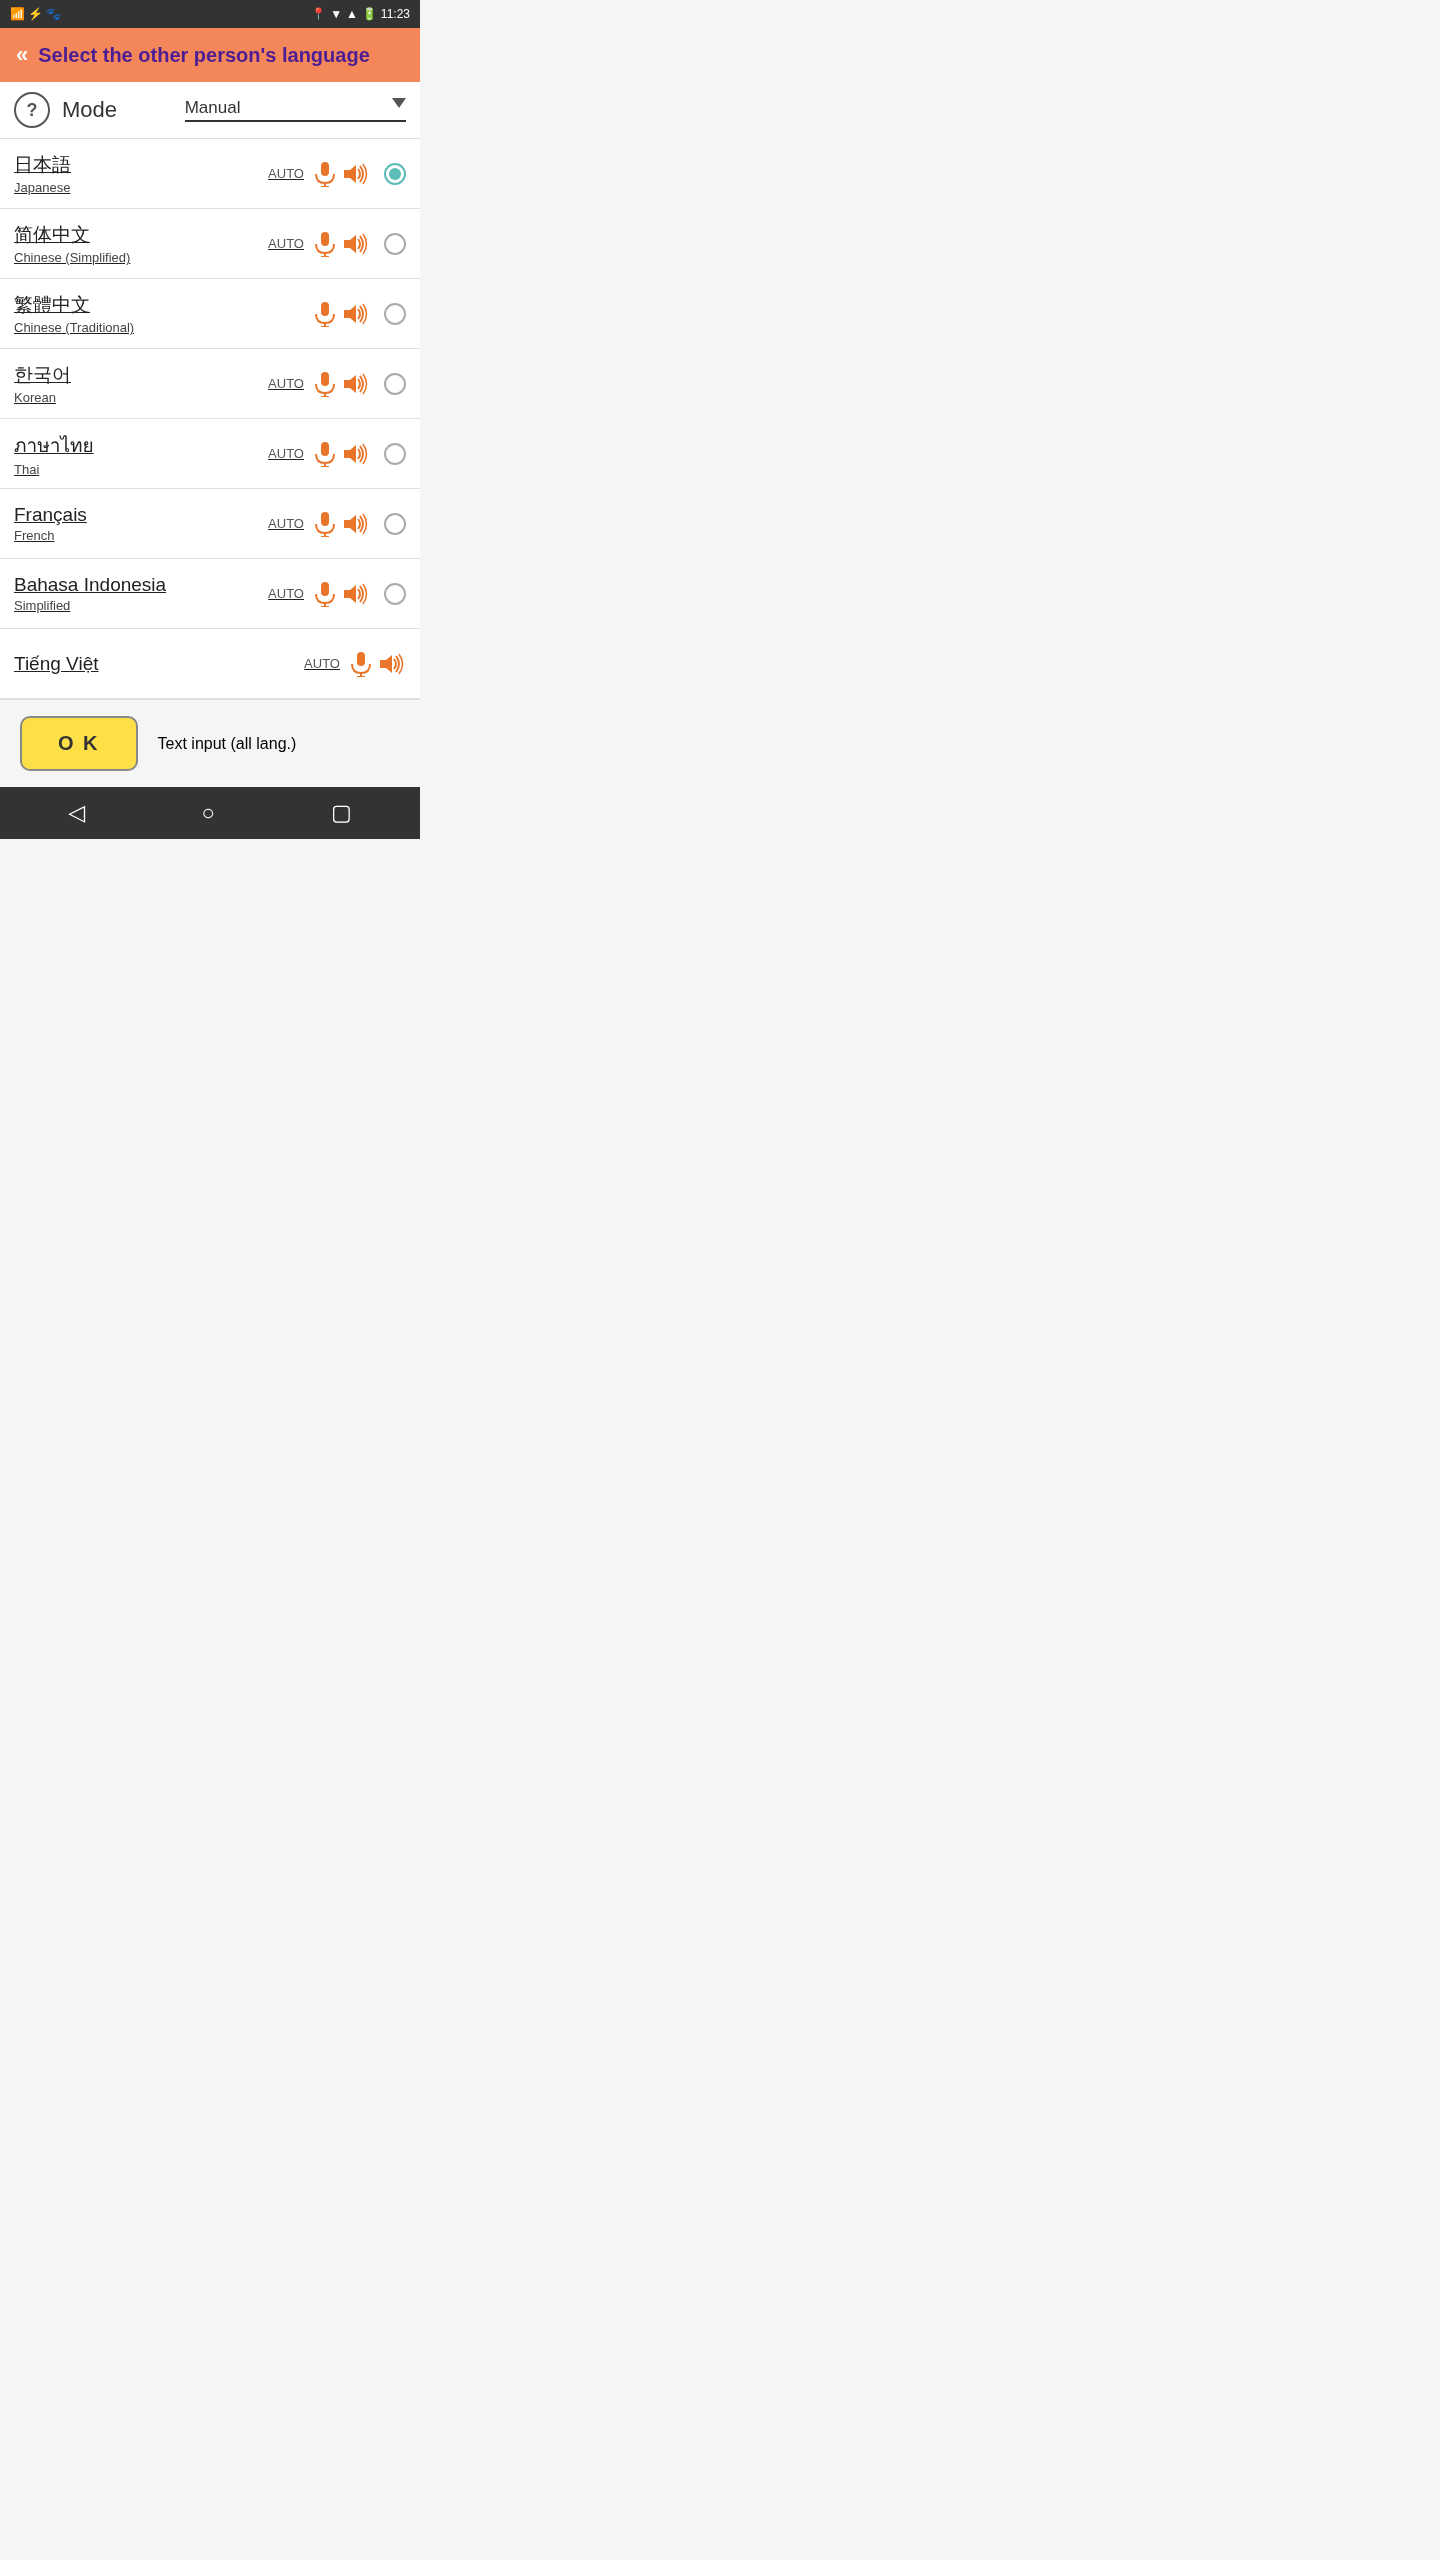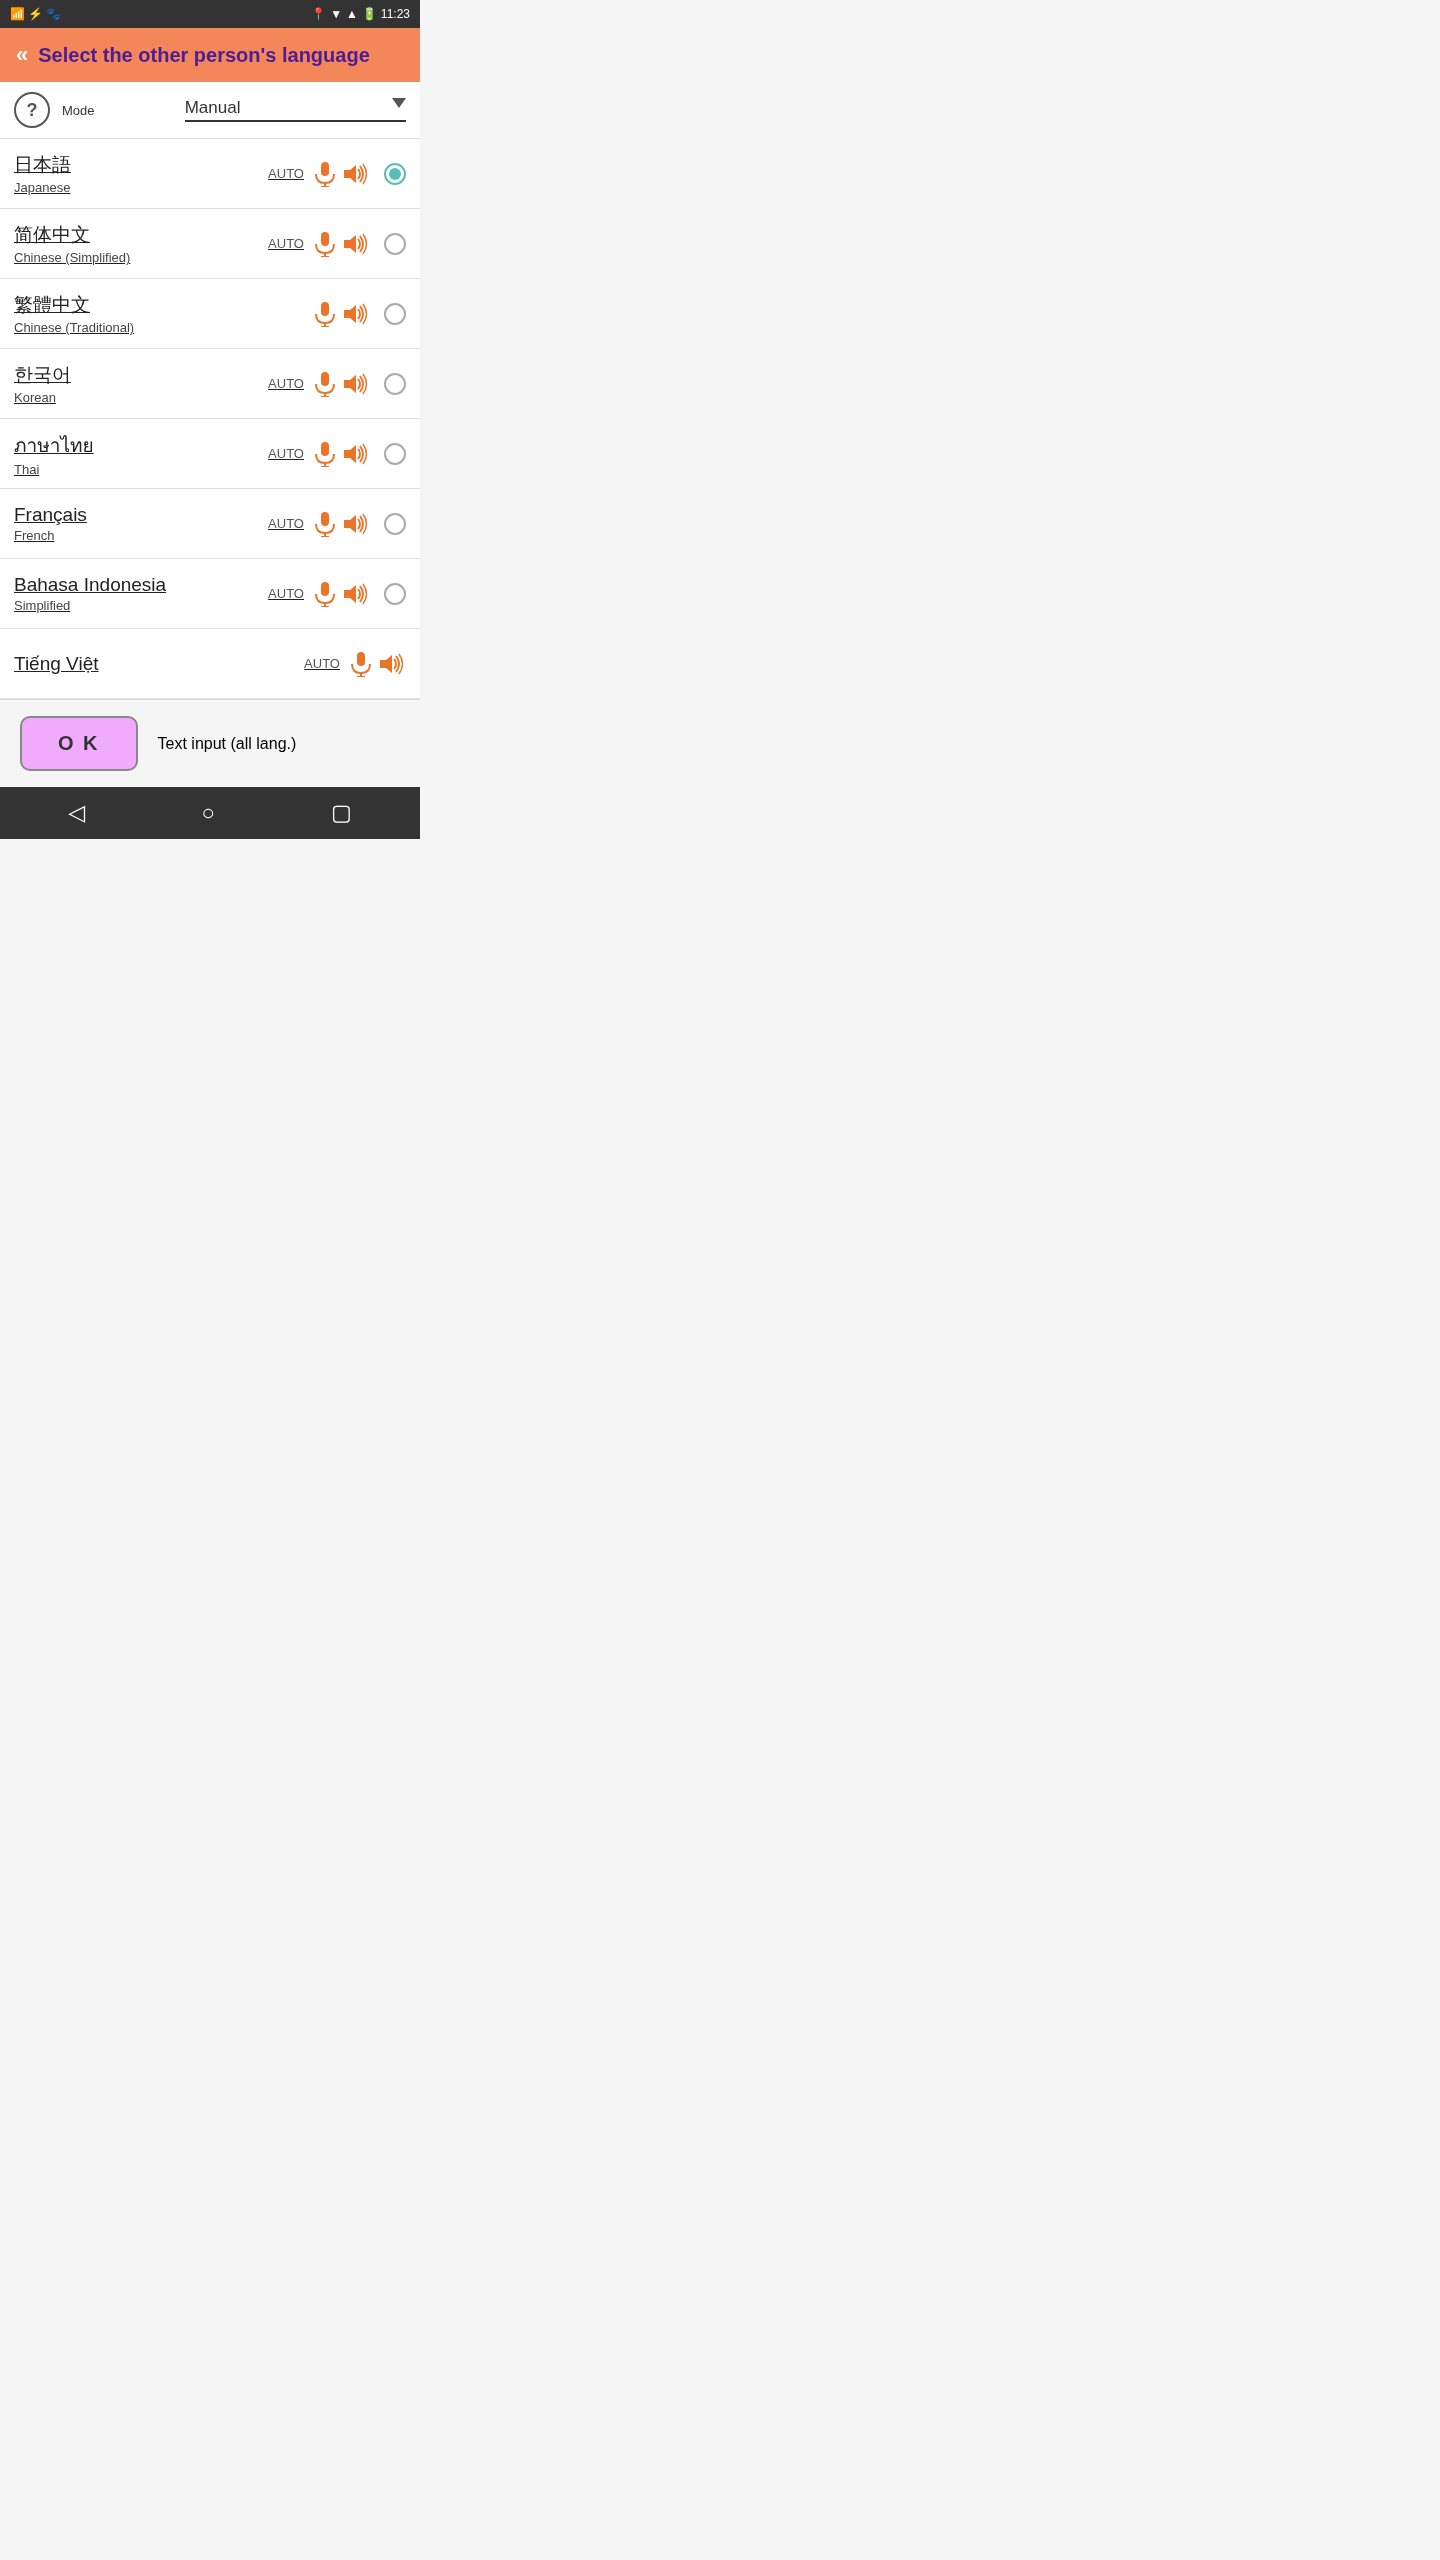--- a/index.html
+++ b/index.html
@@ -80,21 +80,21 @@
       display: flex;
       align-items: center;
       justify-content: center;
       font-size: 18px;
       font-weight: bold;
       color: #555;
       flex-shrink: 0;
     }
 
     .mode-label {
-      font-size: 13px;
+      font-size: 22px;
       color: #333;
       flex: 1;
     }
 
     .mode-value-container {
       flex: 2;
       display: flex;
       align-items: flex-start;
       justify-content: space-between;
       border-bottom: 2px solid #333;
@@ -182,21 +182,21 @@
     .bottom-bar {
       background: #f5f5f5;
       display: flex;
       align-items: center;
       padding: 16px 20px;
       gap: 20px;
       border-top: 1px solid #ddd;
     }
 
     .ok-button {
-      background: #f0abfc;
+      background: #fde047;
       border: 2px solid #888;
       border-radius: 10px;
       padding: 14px 36px;
       font-size: 20px;
       color: #333;
       font-weight: bold;
       letter-spacing: 2px;
       cursor: pointer;
     }
 

